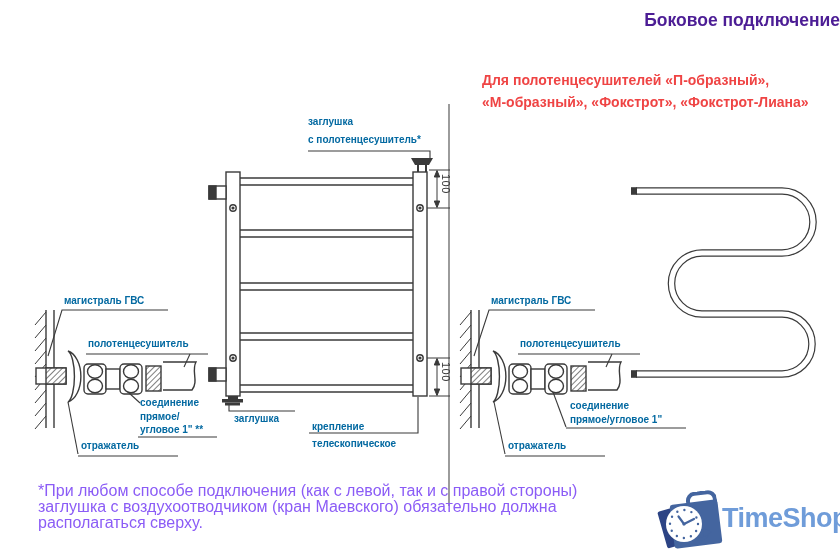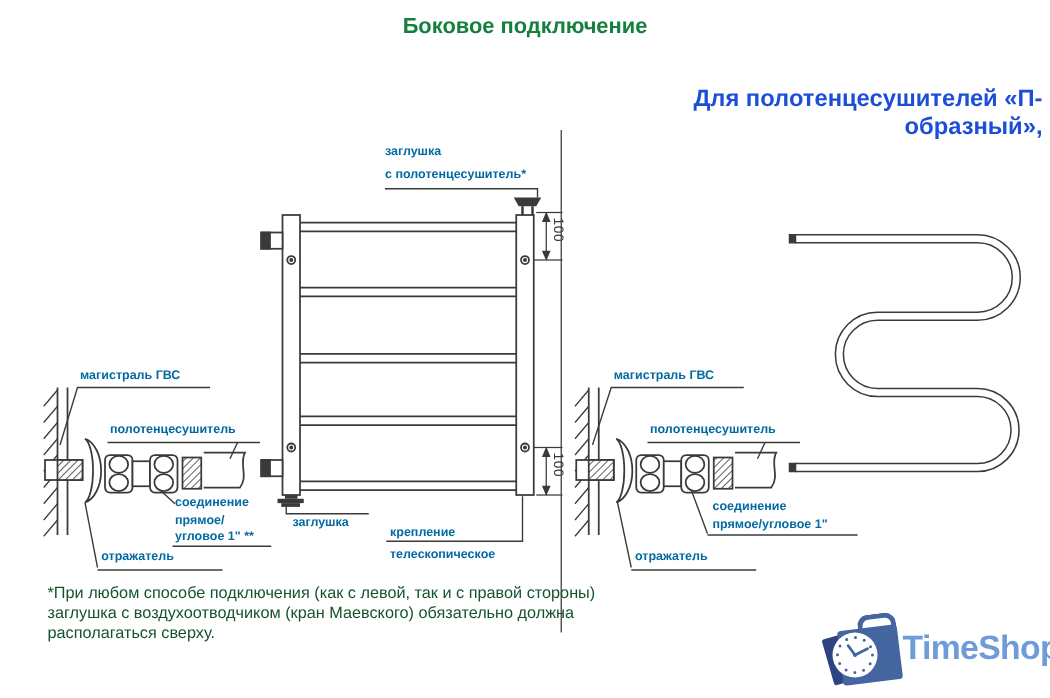--- a/index.html
+++ b/index.html
@@ -1,40 +1,40 @@
 <!DOCTYPE html>
 <html><head>
 <meta charset="utf-8">
 <style>
   html,body{margin:0;padding:0;background:#fff;}
   .page{position:relative;width:840px;height:558px;background:#ffffff;overflow:hidden;
         font-family:"Liberation Sans",sans-serif;color:#3a3a3a;}
-  .title{position:absolute;top:10px;left:0;width:100%;text-align:center;
-         font-size:17.5px;font-weight:bold;color:#15803d;}
-  .hdr{position:absolute;font-size:19px;font-weight:bold;text-align:right;color:#1d4ed8;}
+  .title{position:absolute;top:10px;left:0;width:100%;text-align:right;
+         font-size:17.5px;font-weight:bold;color:#4c1d95;}
+  .hdr{position:absolute;font-size:14px;font-weight:bold;text-align:left;color:#ef4444;}
   .hdr-left{left:70px;top:85px;width:305px;}
   .hdr-right{left:482px;top:69px;width:352px;line-height:22px;}
   svg.linework{position:absolute;left:0;top:0;}
   .lbl{position:absolute;font-size:10px;font-weight:bold;color:#0369a1;white-space:nowrap;line-height:14px;}
   #lbl-capvent{left:308px;top:113px;line-height:18px;}
   #lbl-krepl{left:312px;top:398px;line-height:17px;margin-top:20px;}
   #lbl-zagl{left:234px;top:412px;}
   #lbl-mag-l{left:64px;top:294px;}
   #lbl-pol-l{left:88px;top:337px;}
   #lbl-soed-l{left:140px;top:396px;line-height:13.5px;}
   #lbl-otr-l{left:81px;top:439px;}
   #lbl-mag-r{left:491px;top:294px;}
   #lbl-pol-r{left:520px;top:337px;}
   #lbl-soed-r{left:570px;top:399px;line-height:14px;}
   #lbl-otr-r{left:508px;top:439px;}
   .dim{position:absolute;font-size:11px;font-weight:normal;color:#3a3a3a;
        writing-mode:vertical-rl;letter-spacing:0.5px;}
   #dim-top{left:440px;top:174px;}
   #dim-bot{left:440px;top:362px;}
-  .footnotes{position:absolute;left:38px;top:466px;font-size:13px;line-height:16px;color:#14532d;}
+  .footnotes{position:absolute;left:38px;top:483px;font-size:16px;line-height:16px;color:#8b5cf6;}
   .footnotes .indent{padding-left:10px;}
   
   .logo{position:absolute;left:652px;top:490px;width:186px;height:66px;}
   .logo .flap{position:absolute;left:10px;top:18px;width:24px;height:38px;background:#2c4384;
               transform:rotate(-16deg);border-radius:2px;}
   .logo .bag{position:absolute;left:20px;top:12px;width:48px;height:44px;background:#44659f;
              transform:rotate(-7deg);border-radius:3px;}
   .logo .handle{position:absolute;left:34px;top:1px;width:23px;height:16px;
                 border:4.5px solid #44659f;border-bottom:none;border-radius:9px 9px 0 0;
                 transform:rotate(-7deg);}
@@ -46,20 +46,21 @@
 </head>
 <body>
 
 <div class="page">
 
   <div class="title">Боковое подключение</div>
 
 
   <div class="hdr hdr-right">
     <div>Для полотенцесушителей  «П-образный»,</div>
+    <div>«М-образный», «Фокстрот», «Фокстрот-Лиана»</div>
   </div>
 
   <svg class="linework" width="840" height="558" viewBox="0 0 840 558">
     <defs>
       <pattern id="hatch" patternUnits="userSpaceOnUse" width="4" height="4" patternTransform="rotate(45)">
         <rect width="4" height="4" fill="#ffffff"></rect>
         <line x1="0" y1="0" x2="0" y2="4" stroke="#3a3a3a" stroke-width="1.3"></line>
       </pattern>
     </defs>
 

